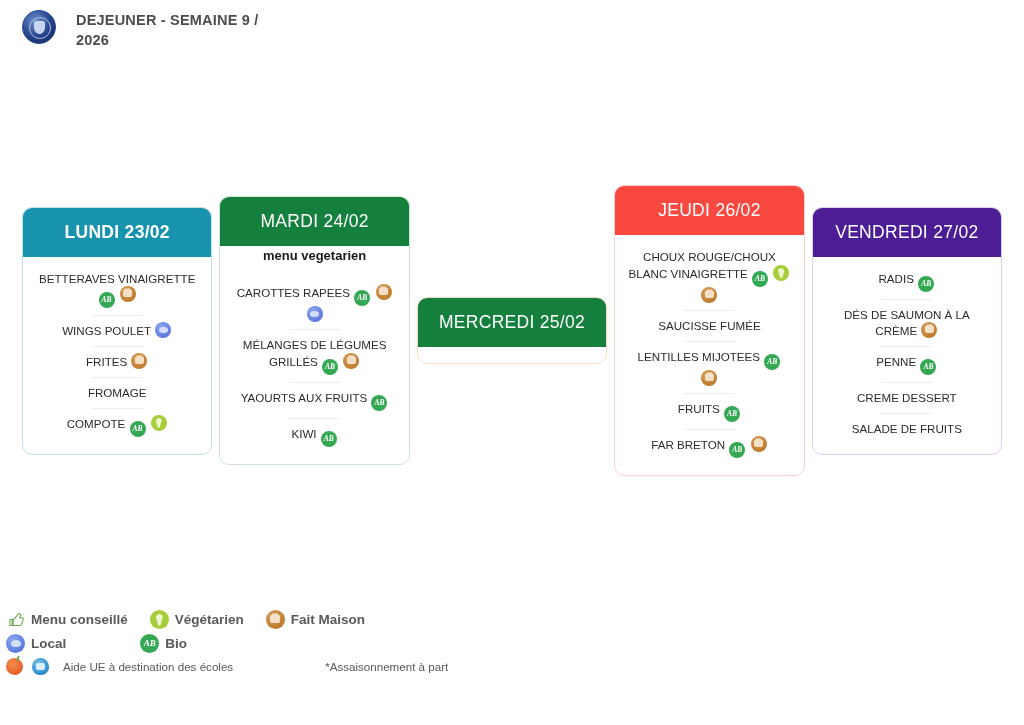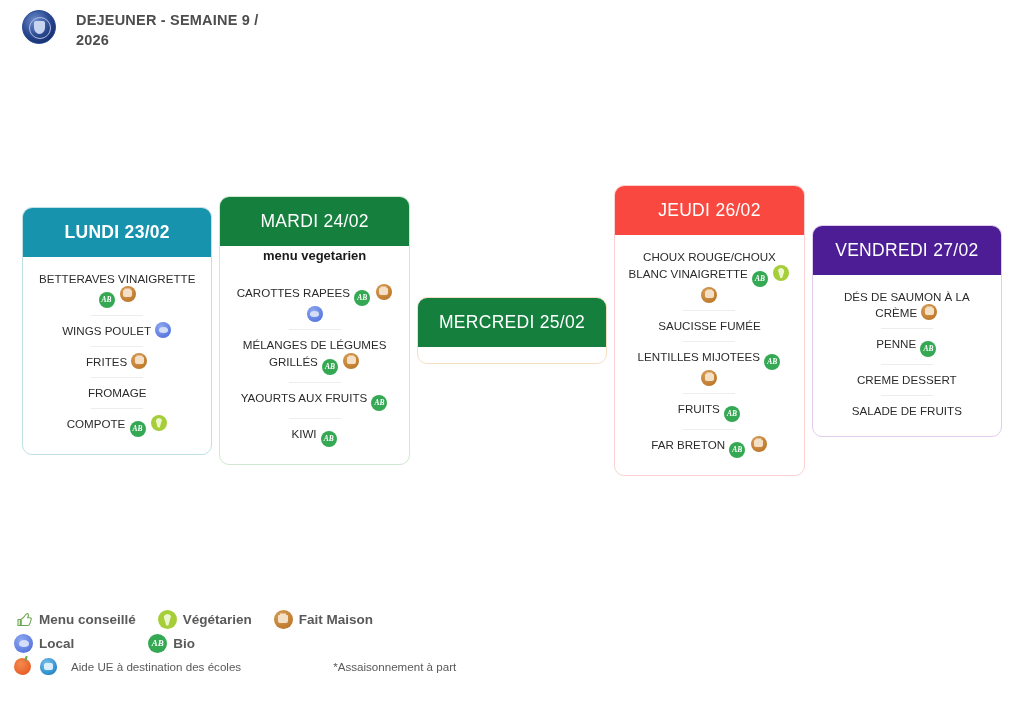--- a/index.html
+++ b/index.html
@@ -157,21 +157,21 @@
   .badge.local::after {
     content: "";
     position: absolute; left: 3.5px; top: 5px;
     width: 9px; height: 6px;
     background: #d4def8;
     border-radius: 50% 50% 45% 45%;
   }
 
   
   .legend {
-    position: absolute; left: 14px; top: 610px;
+    position: absolute; left: 6px; top: 610px;
     width: 990px;
   }
   .legend-row {
     display: flex; align-items: center;
     margin-bottom: 5px;
   }
   .legend-item {
     display: flex; align-items: center;
     margin-right: 22px;
     font-size: 13.5px; font-weight: bold;
@@ -296,20 +296,21 @@
           <div class="dish"><span class="dish-text">CHOUX ROUGE/CHOUX BLANC VINAIGRETTE</span> <span class="badge bio">AB</span> <span class="badge veg"></span> <span class="badge maison"></span></div>
           <div class="dish"><span class="dish-text">SAUCISSE FUMÉE</span></div>
           <div class="dish"><span class="dish-text">LENTILLES MIJOTEES</span> <span class="badge bio">AB</span> <span class="badge maison"></span></div>
           <div class="dish"><span class="dish-text">FRUITS</span> <span class="badge bio">AB</span></div>
           <div class="dish"><span class="dish-text">FAR BRETON</span> <span class="badge bio">AB</span> <span class="badge maison"></span></div>
         </div>
       </div>
       <div class="day-card c4">
         <div class="day-head">VENDREDI 27/02</div>
         <div class="day-body">
+          <div class="dish"><span class="dish-text">RADIS</span> <span class="badge bio">AB</span></div>
           <div class="dish"><span class="dish-text">DÉS DE SAUMON À LA CRÈME</span> <span class="badge maison"></span></div>
           <div class="dish"><span class="dish-text">PENNE</span> <span class="badge bio">AB</span></div>
           <div class="dish"><span class="dish-text">CREME DESSERT</span></div>
           <div class="dish"><span class="dish-text">SALADE DE FRUITS</span></div>
         </div>
       </div>
     </div>
 
   <div class="legend">
     <div class="legend-row">

